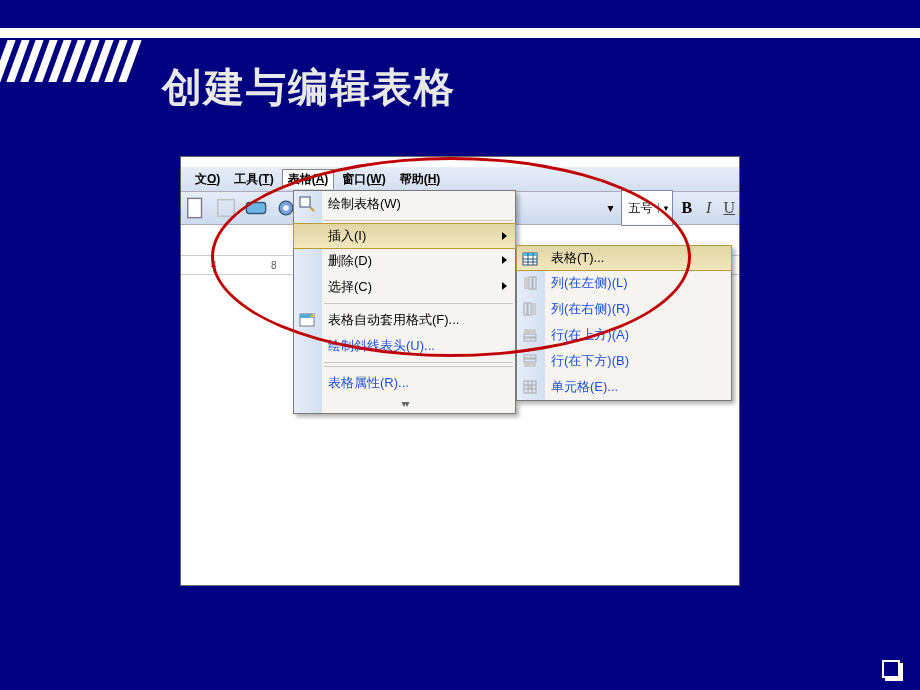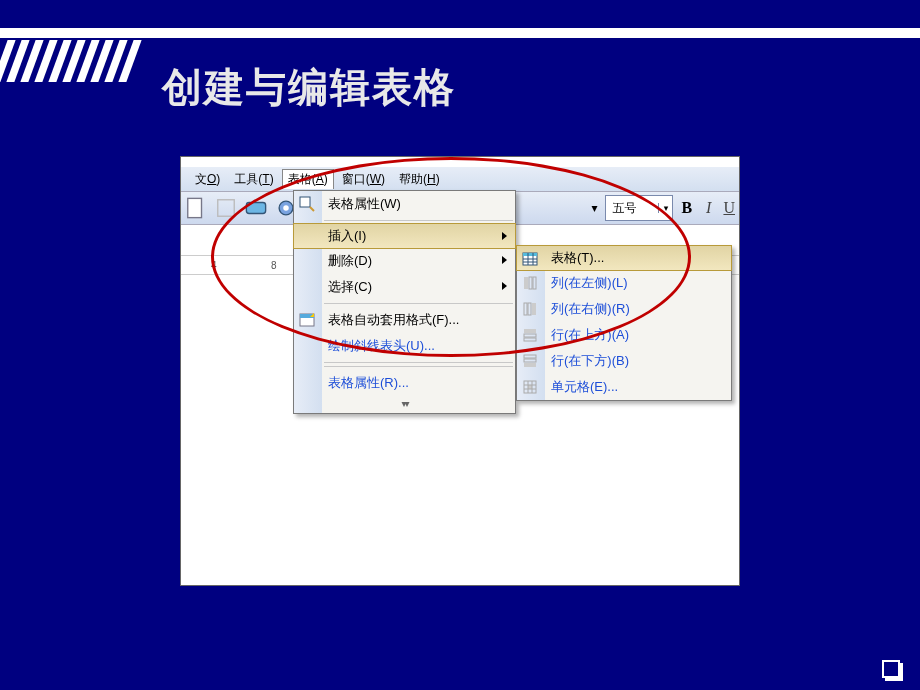--- a/index.html
+++ b/index.html
@@ -46,20 +46,21 @@
   }
   .menubar {
     position: absolute;
     top: 10px; left: 0; width: 560px; height: 24px;
     background: linear-gradient(#e7edf7, #d3dff0);
     display: flex;
     align-items: center;
     font-size: 12px;
     color: #000;
     padding-left: 8px;
+    font-weight: bold;
   }
   .menubar .mitem {
     padding: 2px 6px;
     margin-right: 2px;
   }
   .menubar .mitem.open {
     background: #ffffff;
     border: 1px solid #888;
     border-bottom: none;
     padding: 1px 5px;
@@ -80,22 +81,21 @@
     width: 22px; height: 22px;
     margin: 0 4px;
     display: inline-flex;
     align-items: center; justify-content: center;
   }
   .tb-spacer { flex: 1; }
   .fontsz-dd {
     display: flex; align-items: center;
     border: 1px solid #7a8aad;
     background: #fff;
-    height: 26px;
-    gap: 16px;
+    height: 36px;
   }
   .fontsz-dd .val { padding: 0 6px; font-size: 12px; }
   .fontsz-dd .arrow { width: 14px; text-align: center; border-left: 1px solid #7a8aad; font-size: 9px; }
   .btn-bold { font-weight: bold; font-family: "Times New Roman", serif; font-size: 16px; margin: 0 8px; }
   .btn-italic { font-style: italic; font-family: "Times New Roman", serif; font-size: 16px; margin: 0 6px; color: #444; }
   .btn-under { text-decoration: underline; font-family: "Times New Roman", serif; font-size: 16px; margin: 0 6px; color: #444; }
   .ruler {
     position: absolute;
     top: 98px; left: 0; width: 560px; height: 20px;
     background: #ffffff;
@@ -274,21 +274,21 @@
   <div id="main-menu" class="menu-popup">
     <div class="icon-col"></div>
 
     <div class="menu-item">
       <span class="mi-icon">
         <svg viewBox="0 0 16 16">
             <rect x="1" y="1" width="10" height="10" fill="#fff" stroke="#357"></rect>
             <line x1="11" y1="11" x2="15" y2="15" stroke="#c93" stroke-width="2"></line>
           </svg>
       </span>
-      <span>表格属性(W)</span>
+      <span>绘制表格(W)</span>
     </div>
     <div class="menu-sep"></div>
 
     <div class="menu-item selected">
       <span>插入(I)</span>
       <span class="arrow-r"></span>
     </div>
     <div class="menu-item">
       <span>删除(D)</span>
       <span class="arrow-r"></span>

